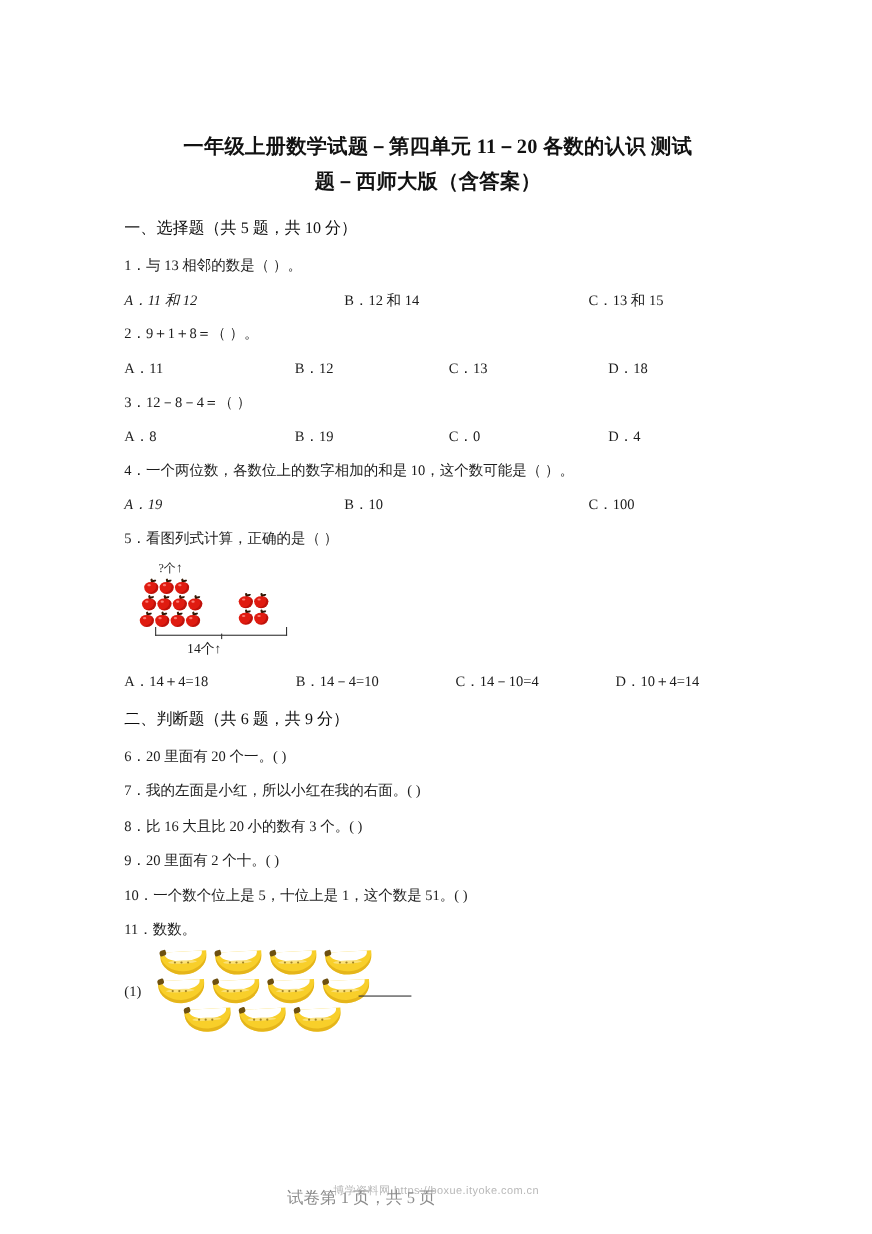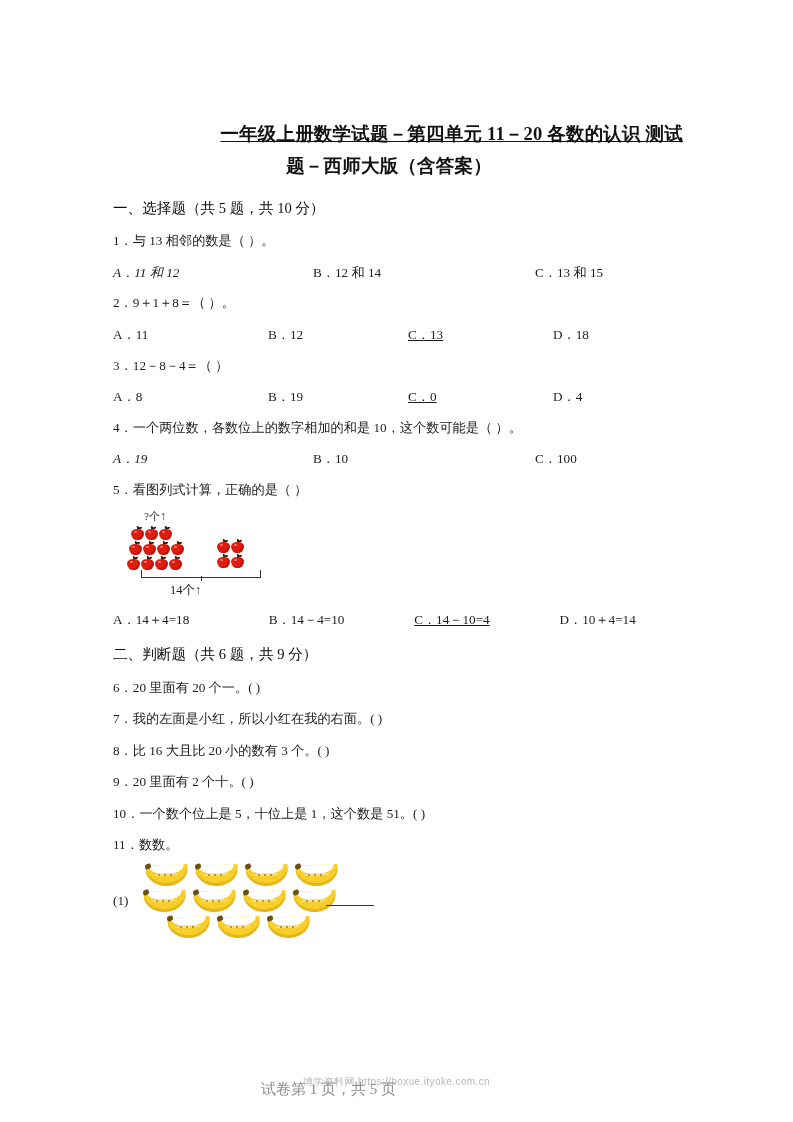--- a/index.html
+++ b/index.html
@@ -31,21 +31,21 @@
   
   .doc-title {
     font-size: 18.5px;
     font-weight: bold;
     line-height: 1.75;
     text-align: center;
     letter-spacing: 0.2px;
     margin: 0 0 6px 0;
     color: #121212;
   }
-  .doc-title .line1 { display: block; text-align: right; text-decoration: underline; }
+  .doc-title .line1 { display: block; text-align: center; }
   .doc-title .line2 { display: block; text-align: center; padding-right: 18px;}
 
   
   .section-header {
     font-size: 14.6px;
     font-weight: normal;
     margin: 14px 0 4px 0;
     line-height: 1.6;
     color: #0d0d0d;
   }
@@ -66,26 +66,26 @@
     color: #1c1c1c;
   }
   .options > span { display: block; }
   
   .opt3 > span:nth-child(1) { width: 200px; font-style: italic; }
   .opt3 > span:nth-child(2) { width: 222px; }
   .opt3 > span:nth-child(3) { width: 148px; }
   
   .opt4 > span:nth-child(1) { width: 155px; }
   .opt4 > span:nth-child(2) { width: 140px; }
-  .opt4 > span:nth-child(3) { width: 145px; text-decoration: underline; }
+  .opt4 > span:nth-child(3) { width: 145px; }
   .opt4 > span:nth-child(4) { width: 130px; }
   
   .opt4b > span:nth-child(1) { width: 164px; }
   .opt4b > span:nth-child(2) { width: 153px; }
-  .opt4b > span:nth-child(3) { width: 153px; text-decoration: underline; }
+  .opt4b > span:nth-child(3) { width: 153px; }
   .opt4b > span:nth-child(4) { width: 130px; }
 
   
   .apple-figure {
     position: relative;
     width: 250px;
     height: 90px;
     margin: 8px 0 0 12px;
   }
   .fig-label {

